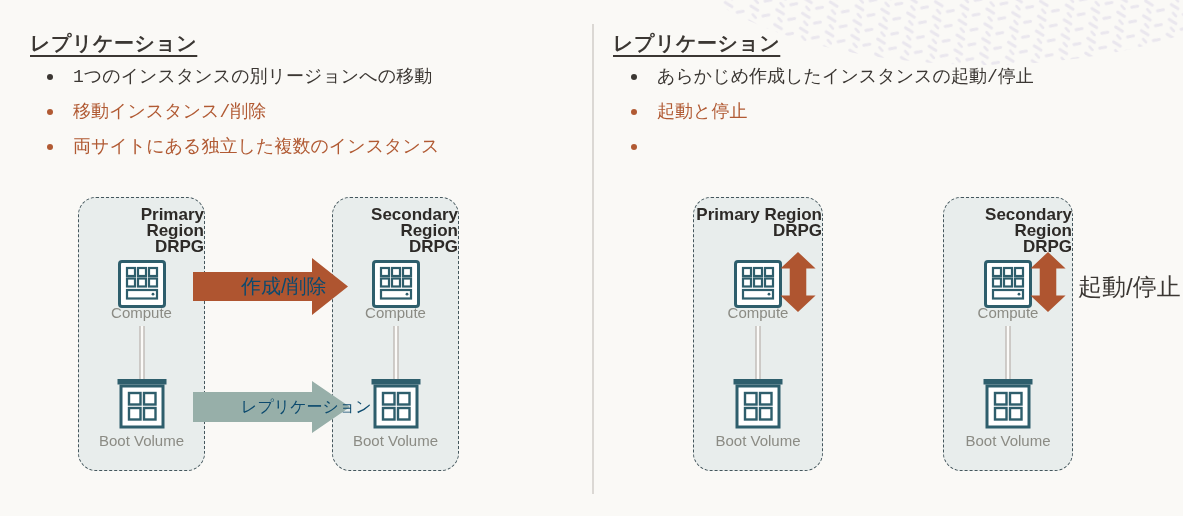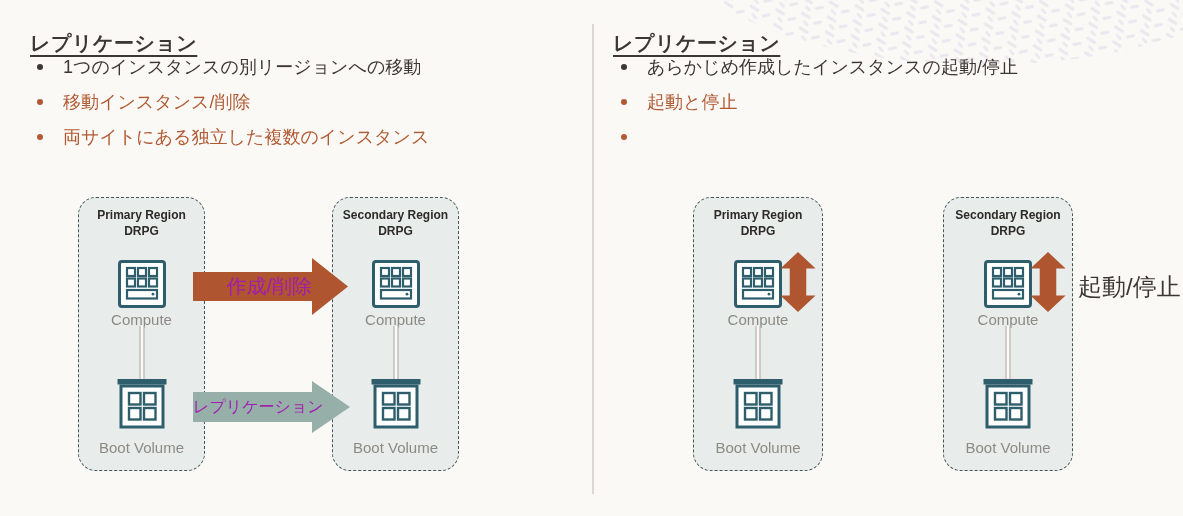--- a/index.html
+++ b/index.html
@@ -14,60 +14,60 @@
   
   .section-title{
     position:absolute; top:13px; font-size:20px; font-weight:bold; color:#3b3733;
     text-decoration:underline; text-decoration-thickness:2px; text-underline-offset:5px;
     letter-spacing:0.5px;
   }
   #title-left{left:30px}
   #title-right{left:613px}
 
   
-  .bullets{position:absolute; top:56px; margin:0; padding:0; list-style:none;}
+  .bullets{position:absolute; top:56px; margin:10px; padding:0; list-style:none;font-family:Liberation Mono, monospace;}
   #bullets-left{left:36px}
   #bullets-right{left:620px}
   .bullets li{position:relative; padding-left:27px; margin-bottom:13px; font-size:18px; line-height:22px;}
   .bullet-dot{position:absolute; left:1px; top:8px; width:6px; height:6px; border-radius:50%; background:currentColor;}
   .dark{color:#3b3733}
   .orange{color:#b15a33}
 
   
   .divider{position:absolute; left:592px; top:24px; width:2px; height:470px; background:#dbd8d4;}
 
   
   .region-box{
     position:absolute; top:197px; width:127px; height:274px; box-sizing:border-box;
     background:#e8edec; border:1.6px dashed #44565c; border-radius:18px;
   }
   #box-l1{left:78px}
   #box-l2{left:332px}
   #box-r1{left:693px; width:130px}
   #box-r2{left:943px; width:130px}
 
-  .region-title{position:absolute; top:9px; left:0; right:0; text-align:center;
-    font-size:12px; font-weight:bold; color:#2d2a27; line-height:16px;}
+  .region-title{position:absolute; top:9px; left:0; right:0; text-align:right;
+    font-size:17px; font-weight:bold; color:#2d2a27; line-height:16px;}
 
   .compute-icon{position:absolute; top:62px; left:50%; transform:translateX(-50%); width:48px; height:48px;}
-  .node-label{position:absolute; left:-10px; right:-10px; text-align:center; color:#8b8b84; font-size:15px;margin-top:7px;}
+  .node-label{position:absolute; left:-10px; right:-10px; text-align:center; color:#8b8b84; font-size:15px;}
   .compute-label{top:106px}
   .connector{
     position:absolute; top:128px; left:50%; transform:translateX(-50%);
     width:3px; height:54px; background:#fbfaf8;
     border-left:1.6px solid #a5a09a; border-right:1.6px solid #a5a09a;
   }
   .boot-icon{position:absolute; top:180px; left:50%; transform:translateX(-50%); width:50px; height:52px;}
   .boot-label{top:234px}
 
   
   .h-arrow{position:absolute;}
   #arrow-create{left:193px; top:258px; width:155px; height:57px;}
   #arrow-repl{left:193px; top:381px; width:157px; height:52px;}
-  .arrow-label{position:absolute; color:#a21caf; text-align:right; white-space:nowrap;}
+  .arrow-label{position:absolute; color:#0c4a6e; text-align:left; white-space:nowrap;margin-left:48px;}
   #label-create{left:193px; top:272px; width:119px; height:29px; font-size:20px; line-height:29px;}
   #label-repl{left:193px; top:392px; width:119px; height:30px; font-size:16px; line-height:30px;}
 
   
   .v-arrow{position:absolute; top:54px; left:86px; width:36px; height:60px;}
   #start-stop{position:absolute; left:1078px; top:271px; font-size:24px; color:#3b3733; white-space:nowrap;}
 </style>
 </head>
 <body>
 

